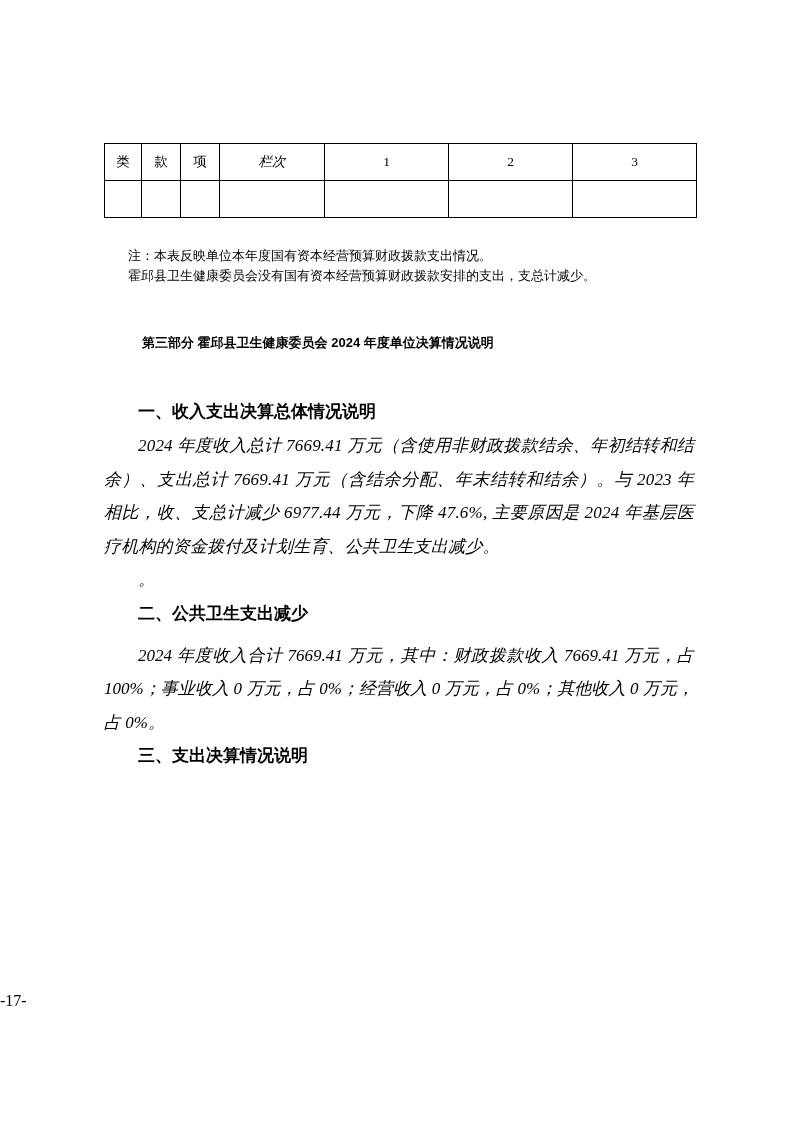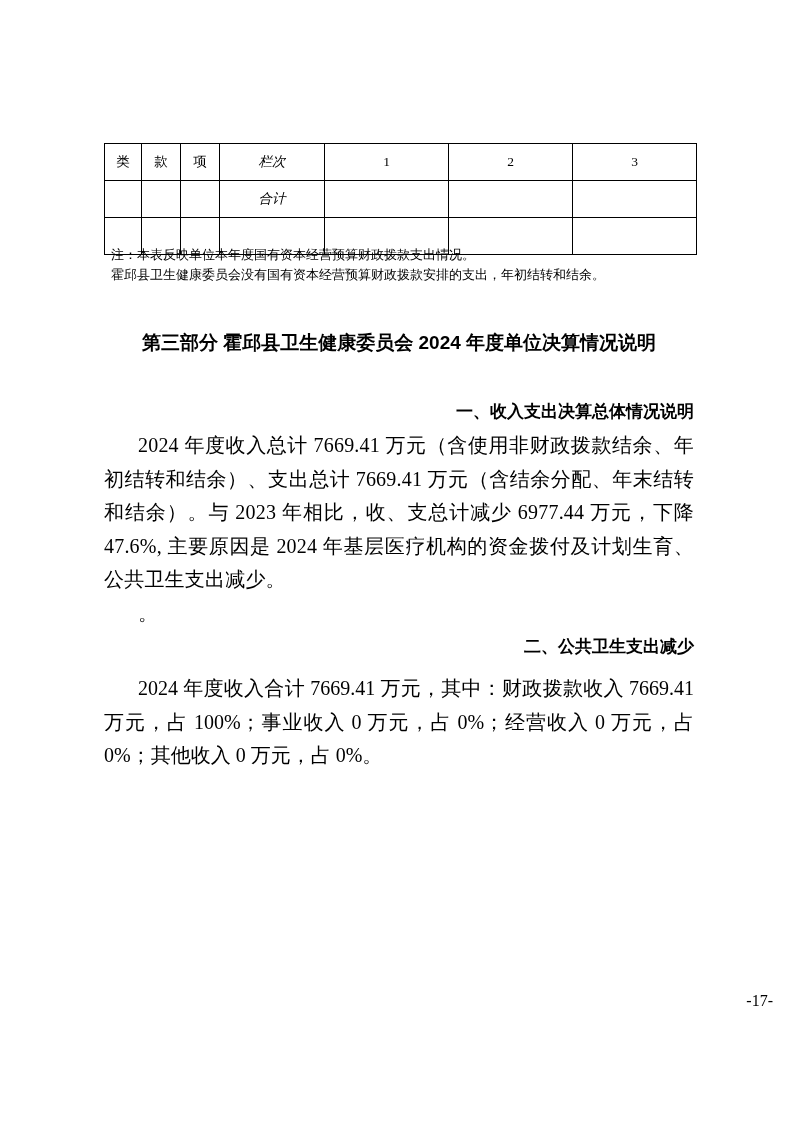--- a/index.html
+++ b/index.html
@@ -47,77 +47,77 @@
   }
   td.c-lei  { width: 36px; }
   td.c-kuan { width: 38px; }
   td.c-xiang{ width: 38px; }
   td.c-lanci{ width: 104px; font-style: italic; }
   td.c-n    { width: 123px; }
 
   
   .notes {
     position: absolute;
-    left: 111px;
+    left: 128px;
     top: 246px;
     width: 580px;
-    font-family: Liberation Mono, monospace;
+    font-family: Liberation Sans, sans-serif;
     font-size: 13px;
     line-height: 20px;
     color: #000;
   }
 
   
   .h-part {
     position: absolute;
     left: 104px;
     top: 325px;
     width: 586px;
     font-family: "Liberation Sans", "DejaVu Sans", sans-serif;
     font-weight: bold;
-    font-size: 19px;
+    font-size: 13px;
     line-height: 36px;
     text-indent: 38px;
     color: #000;
   }
 
   .content {
     position: absolute;
     left: 104px;
     top: 395px;
     width: 590px;
   }
   .h-sec {
     font-family: "Liberation Sans", "DejaVu Sans", sans-serif;
     font-weight: bold;
     font-size: 17px;
     line-height: 34px;
     text-indent: 34px;
     margin: 0;
-    text-align: right;
   }
   p.para {
     margin: 0;
     font-family: "Liberation Serif", "DejaVu Serif", serif;
-    font-size: 20px;
+    font-size: 17px;
     line-height: 33.5px;
     text-indent: 34px;
     text-align: justify;
     text-justify: inter-ideograph;
     letter-spacing: 0.2px;
+    font-style: italic;
   }
   p.para.tight { letter-spacing: 0; margin-top: 8px; }
 
   
   .pageno {
     position: absolute;
     left: 0;
     top: 992px;
     width: 793px;
-    text-align: right;
+    text-align: left;
     padding-right: 20px;
     box-sizing: border-box;
     font-family: "Liberation Serif", "DejaVu Serif", serif;
     font-size: 16px;
     color: #000;
   }
 </style>
 </head>
 <body>
 
@@ -132,52 +132,44 @@
           <td class="c-xiang">项</td>
           <td class="c-lanci">栏次</td>
           <td class="c-n">1</td>
           <td class="c-n">2</td>
           <td class="c-n">3</td>
         </tr>
         <tr>
           <td class="c-lei"></td>
           <td class="c-kuan"></td>
           <td class="c-xiang"></td>
-          <td class="c-lanci">合计</td>
-          <td class="c-n"></td>
-          <td class="c-n"></td>
-          <td class="c-n"></td>
-        </tr>
-        <tr>
-          <td class="c-lei"></td>
-          <td class="c-kuan"></td>
-          <td class="c-xiang"></td>
           <td class="c-lanci"></td>
           <td class="c-n"></td>
           <td class="c-n"></td>
           <td class="c-n"></td>
         </tr>
       </tbody>
     </table>
   </div>
 
   <div class="notes">
     <div>注：本表反映单位本年度国有资本经营预算财政拨款支出情况。</div>
-    <div>霍邱县卫生健康委员会没有国有资本经营预算财政拨款安排的支出，年初结转和结余。</div>
+    <div>霍邱县卫生健康委员会没有国有资本经营预算财政拨款安排的支出，支总计减少。</div>
   </div>
 
   <div class="h-part">第三部分 霍邱县卫生健康委员会 2024 年度单位决算情况说明</div>
 
   <div class="content">
 
     <h2 class="h-sec">一、收入支出决算总体情况说明</h2>
     <p class="para">2024 年度收入总计 7669.41 万元（含使用非财政拨款结余、年初结转和结余）、支出总计 7669.41 万元（含结余分配、年末结转和结余）。与 2023 年相比，收、支总计减少 6977.44 万元，下降 47.6%, 主要原因是 2024 年基层医疗机构的资金拨付及计划生育、公共卫生支出减少。</p>
     <p class="para">。</p>
 
     <h2 class="h-sec">二、公共卫生支出减少</h2>
     <p class="para tight">2024 年度收入合计 7669.41 万元，其中：财政拨款收入 7669.41 万元，占 100%；事业收入 0 万元，占 0%；经营收入 0 万元，占 0%；其他收入 0 万元，占 0%。</p>
 
+    <h2 class="h-sec">三、支出决算情况说明</h2>
 
   </div>
 
   <div class="pageno">-17-</div>
 
 </div>
 
 </body></html>

